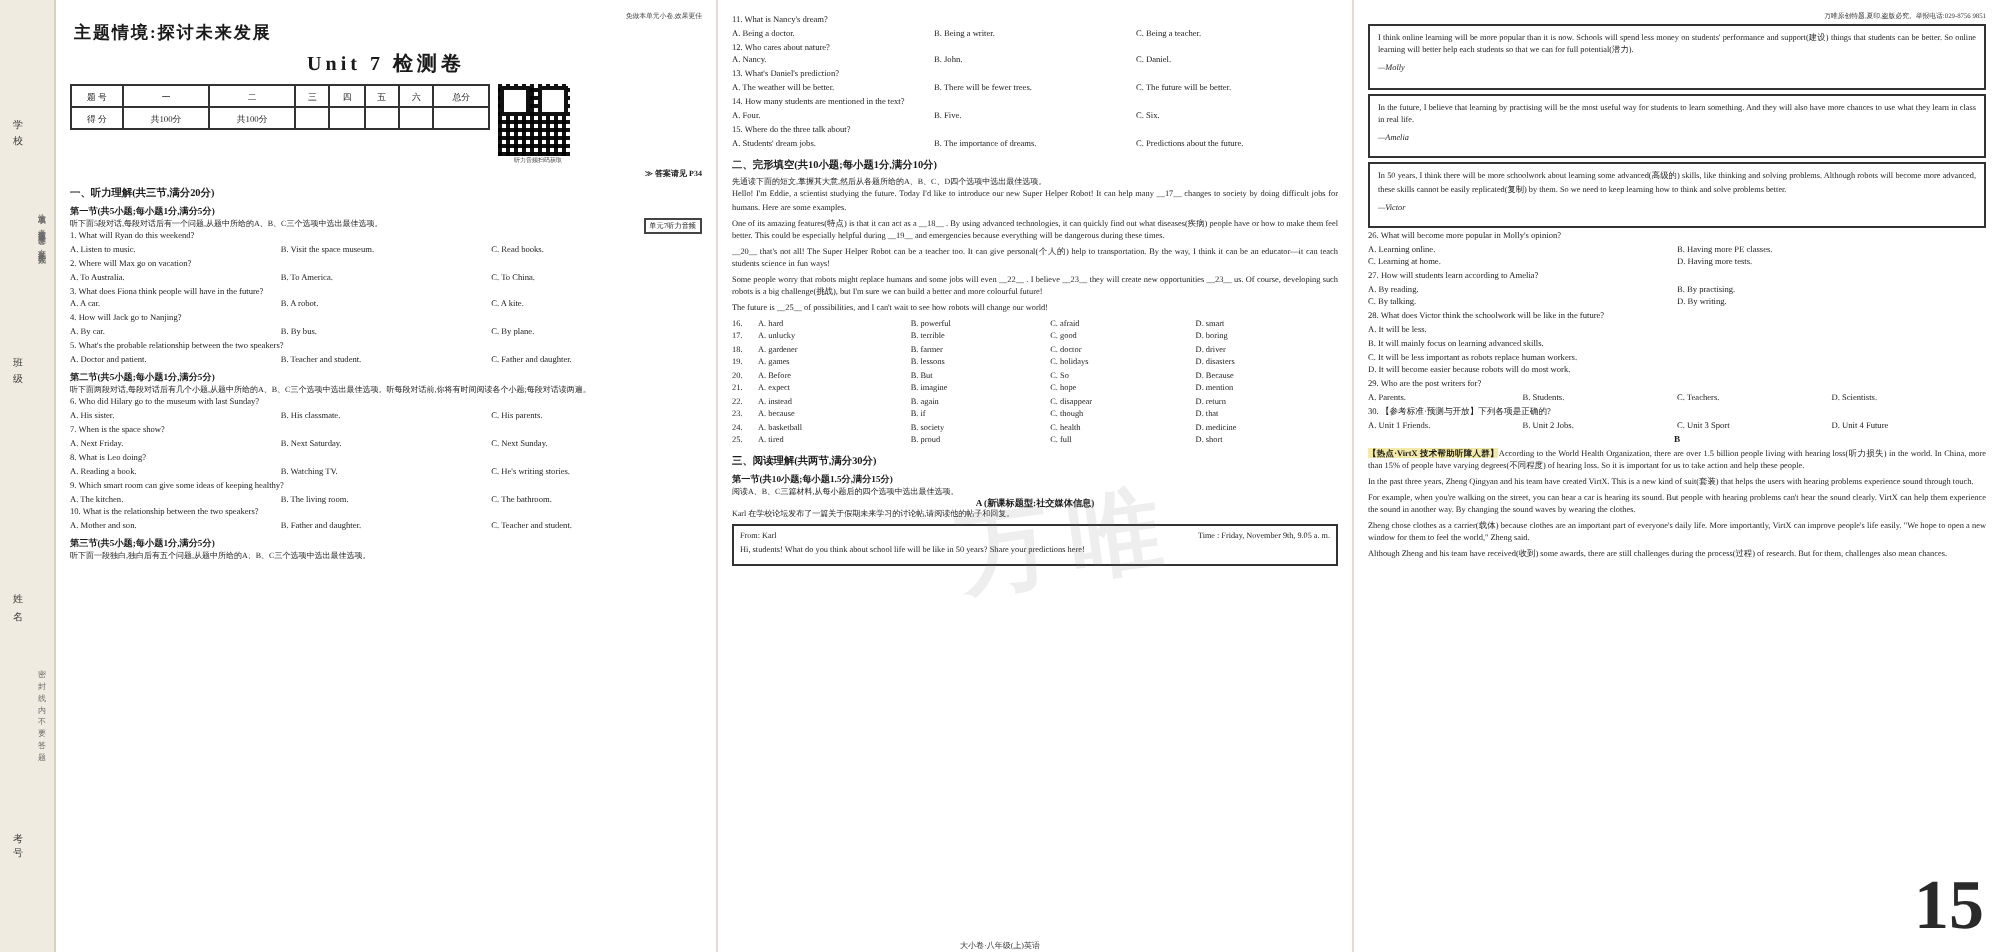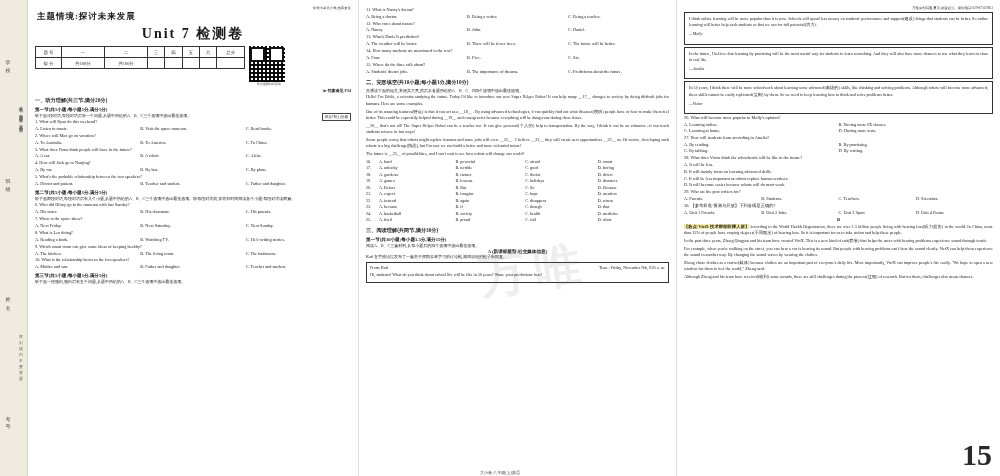--- a/index.html
+++ b/index.html
@@ -48,21 +48,21 @@
   .col2 { width: 318px; flex: 0 0 318px; border-left: 1px solid #e2ddd0; }
   .col3 { flex: 1 1 auto; border-left: 1px solid #e2ddd0; }
 
   
   .topnote { text-align: right; font-size: 3.4px; color: #444; margin-bottom: 1px; }
   .title-main {
     font-weight: bold; font-size: 8.5px; letter-spacing: 1px;
     margin: 1px 0 2px 2px;
   }
   .unit-bar {
-    text-align: center; font-weight: bold; font-size: 14px;
+    text-align: center; font-weight: bold; font-size: 10px;
     letter-spacing: 2px; margin: 1px 0 3px 0;
   }
   .score-wrap { display: flex; align-items: flex-start; gap: 4px; }
   table.score {
     border-collapse: collapse; width: 210px;
     font-size: 4.4px; text-align: center;
   }
   table.score td {
     border: 0.6px solid #333; height: 11px; padding: 0 1px;
   }
@@ -116,21 +116,21 @@
 
   .hl { background: #f3e9a8; }
   .watermark {
     position: absolute; left: 120px; top: 240px;
     font-size: 46px; font-weight: bold; color: rgba(120,120,120,.13);
     letter-spacing: 10px; pointer-events: none;
     transform: rotate(-8deg);
   }
   .bigpage {
     position: absolute; right: 8px; bottom: 6px;
-    font-size: 30px; font-weight: bold; color: #2a2a2a; line-height: 1;
+    font-size: 35px; font-weight: bold; color: #2a2a2a; line-height: 1;
   }
   .footer {
     position: absolute; left: 0; right: 0; bottom: 1px;
     text-align: center; font-size: 4px; color: #333;
   }
   .centerB { text-align: center; font-weight: bold; font-size: 4.6px; margin-top: 1px; }
   .topright { text-align: right; font-size: 3.4px; color: #333; }
 </style>
 </head>
 <body>

